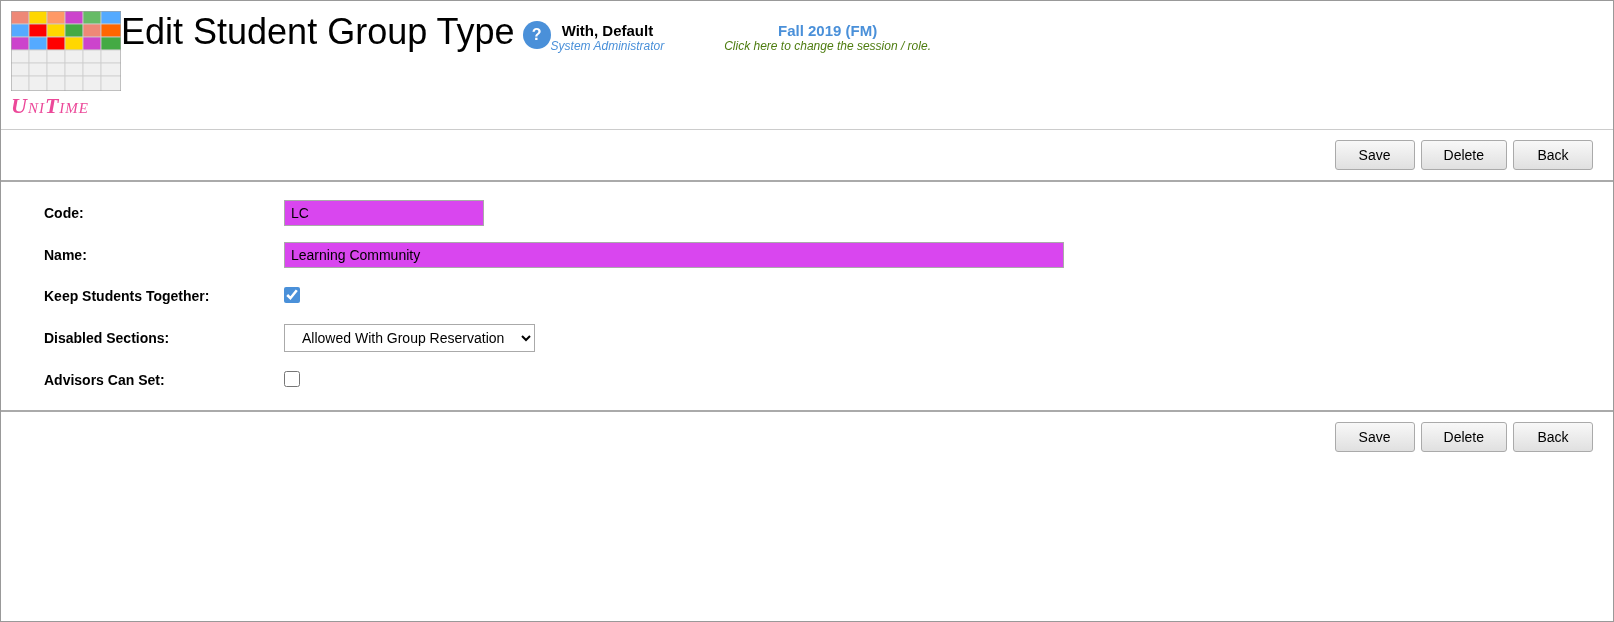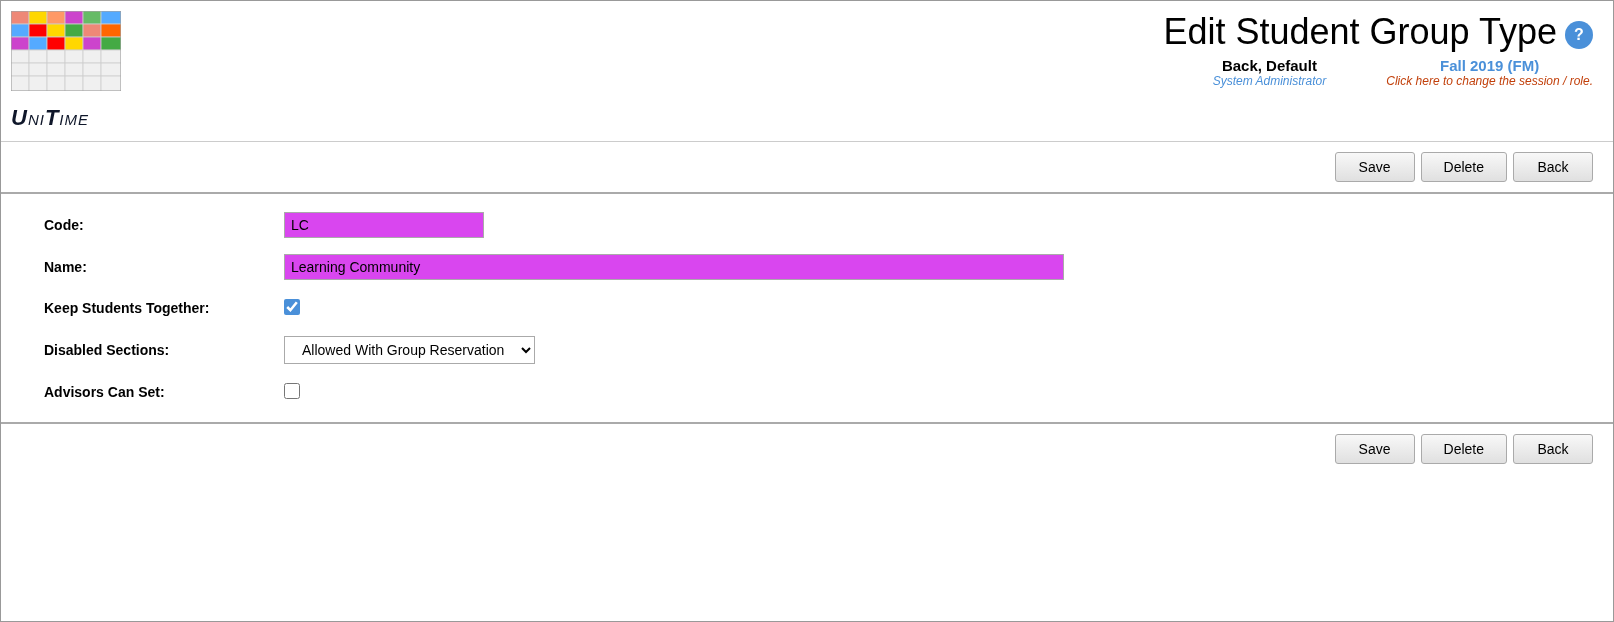--- a/index.html
+++ b/index.html
@@ -28,30 +28,30 @@
       flex-direction: column;
       align-items: flex-start;
     }
     .logo-grid {
       width: 110px;
       height: 80px;
     }
     .logo-text {
       font-size: 22px;
       font-weight: bold;
-      font-family: Liberation Sans, sans-serif;
+      font-family: Liberation Serif, serif;
       letter-spacing: 1px;
-      margin-top: 14px;
-      color: #0f172a;
+      margin-top: 2px;
+      color: #ec4899;
     }
     .logo-text .uni { font-style: italic; font-variant: small-caps; }
     .logo-text .time { font-style: italic; font-variant: small-caps; }
     .header-right {
       display: flex;
-      flex-direction: column;
+      flex-direction: row;
       align-items: flex-end;
       flex: 1;
     }
     .page-title-row {
       display: flex;
       align-items: center;
       gap: 8px;
     }
     .page-title {
       font-size: 36px;
@@ -93,21 +93,21 @@
       font-style: italic;
     }
     .session-link {
       font-size: 15px;
       font-weight: bold;
       color: #4a90d9;
       cursor: pointer;
     }
     .session-link-sub {
       font-size: 12px;
-      color: #c2410c;
+      color: #4d7c0f;
       font-style: italic;
       cursor: pointer;
     }
     
     .toolbar {
       display: flex;
       justify-content: flex-end;
       padding: 10px 20px;
       gap: 6px;
       border-bottom: 2px solid #aaa;
@@ -248,21 +248,21 @@
       </div>
     </div>
 
     <div class="header-right">
       <div class="page-title-row">
         <h1 class="page-title">Edit Student Group Type</h1>
         <div class="help-icon">?</div>
       </div>
       <div class="session-row">
         <div class="session-item">
-          <span class="session-name">Back, Default</span>
+          <span class="session-name">With, Default</span>
           <span class="session-sub">System Administrator</span>
         </div>
         <div class="session-item">
           <span class="session-link">Fall 2019 (FM)</span>
           <span class="session-link-sub">Click here to change the session / role.</span>
         </div>
       </div>
     </div>
   </div>
 

